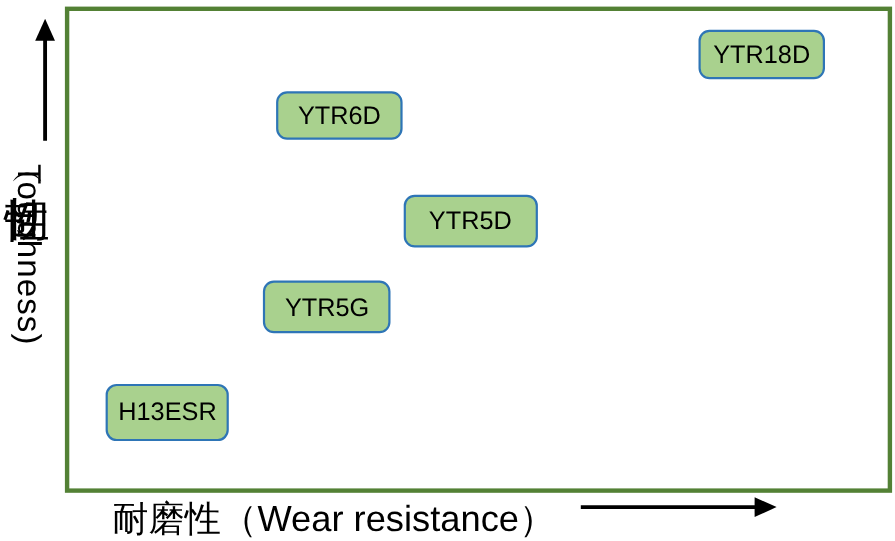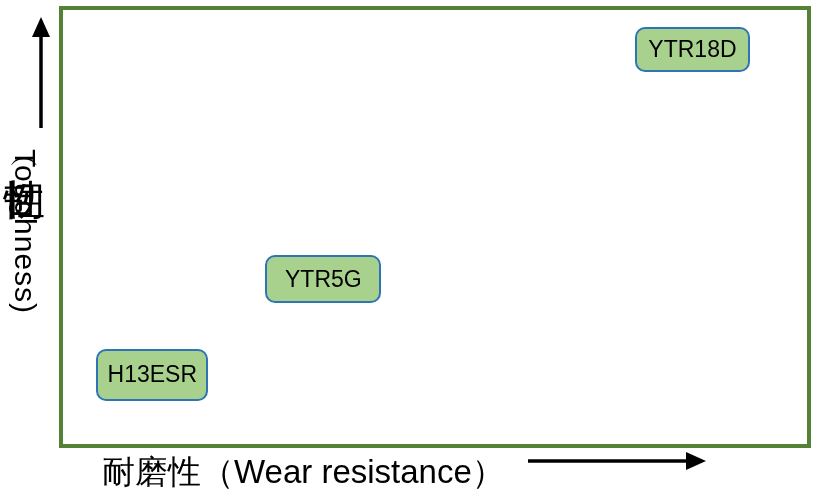--- a/index.html
+++ b/index.html
@@ -91,21 +91,23 @@
     <line x1="13" y1="112" x2="13" y2="16" stroke="currentColor" stroke-width="3.5"></line>
     <polygon points="13,1 4,21 22,21" fill="currentColor"></polygon>
   </svg>
 
   <div class="y-label">
     <span class="cjk">韧性</span><span class="latin">（Toughness)</span>
   </div>
 
   <div class="plot" id="plot">
       <div class="material-box" style="width: 112px; height: 52px; left: 33.28px; top: 338.56px; text-align: right;">H13ESR</div>
-      <div class="material-box" style="width: 116px; height: 48px; left: 176.36px; top: 245.08px; margin-left: 26px;">YTR5G</div>
+      <div class="material-box" style="width: 116px; height: 48px; left: 176.36px; top: 245.08px;">YTR5G</div>
+      <div class="material-box" style="width: 122px; height: 48px; left: 303.56px; top: 166.96px;">YTR5D</div>
+      <div class="material-box" style="width: 115px; height: 44px; left: 188.02px; top: 73.48px;">YTR6D</div>
       <div class="material-box" style="width: 115px; height: 45px; left: 533.98px; top: 16.56px; margin-left: 38px;">YTR18D</div>
     </div>
 
   <div class="x-label">耐磨性（Wear resistance）</div>
 
   <svg class="x-arrow" viewBox="0 0 182 26" xmlns="http://www.w3.org/2000/svg">
     <line x1="2" y1="13" x2="164" y2="13" stroke="currentColor" stroke-width="3.5"></line>
     <polygon points="180,13 160,4 160,22" fill="currentColor"></polygon>
   </svg>
 

